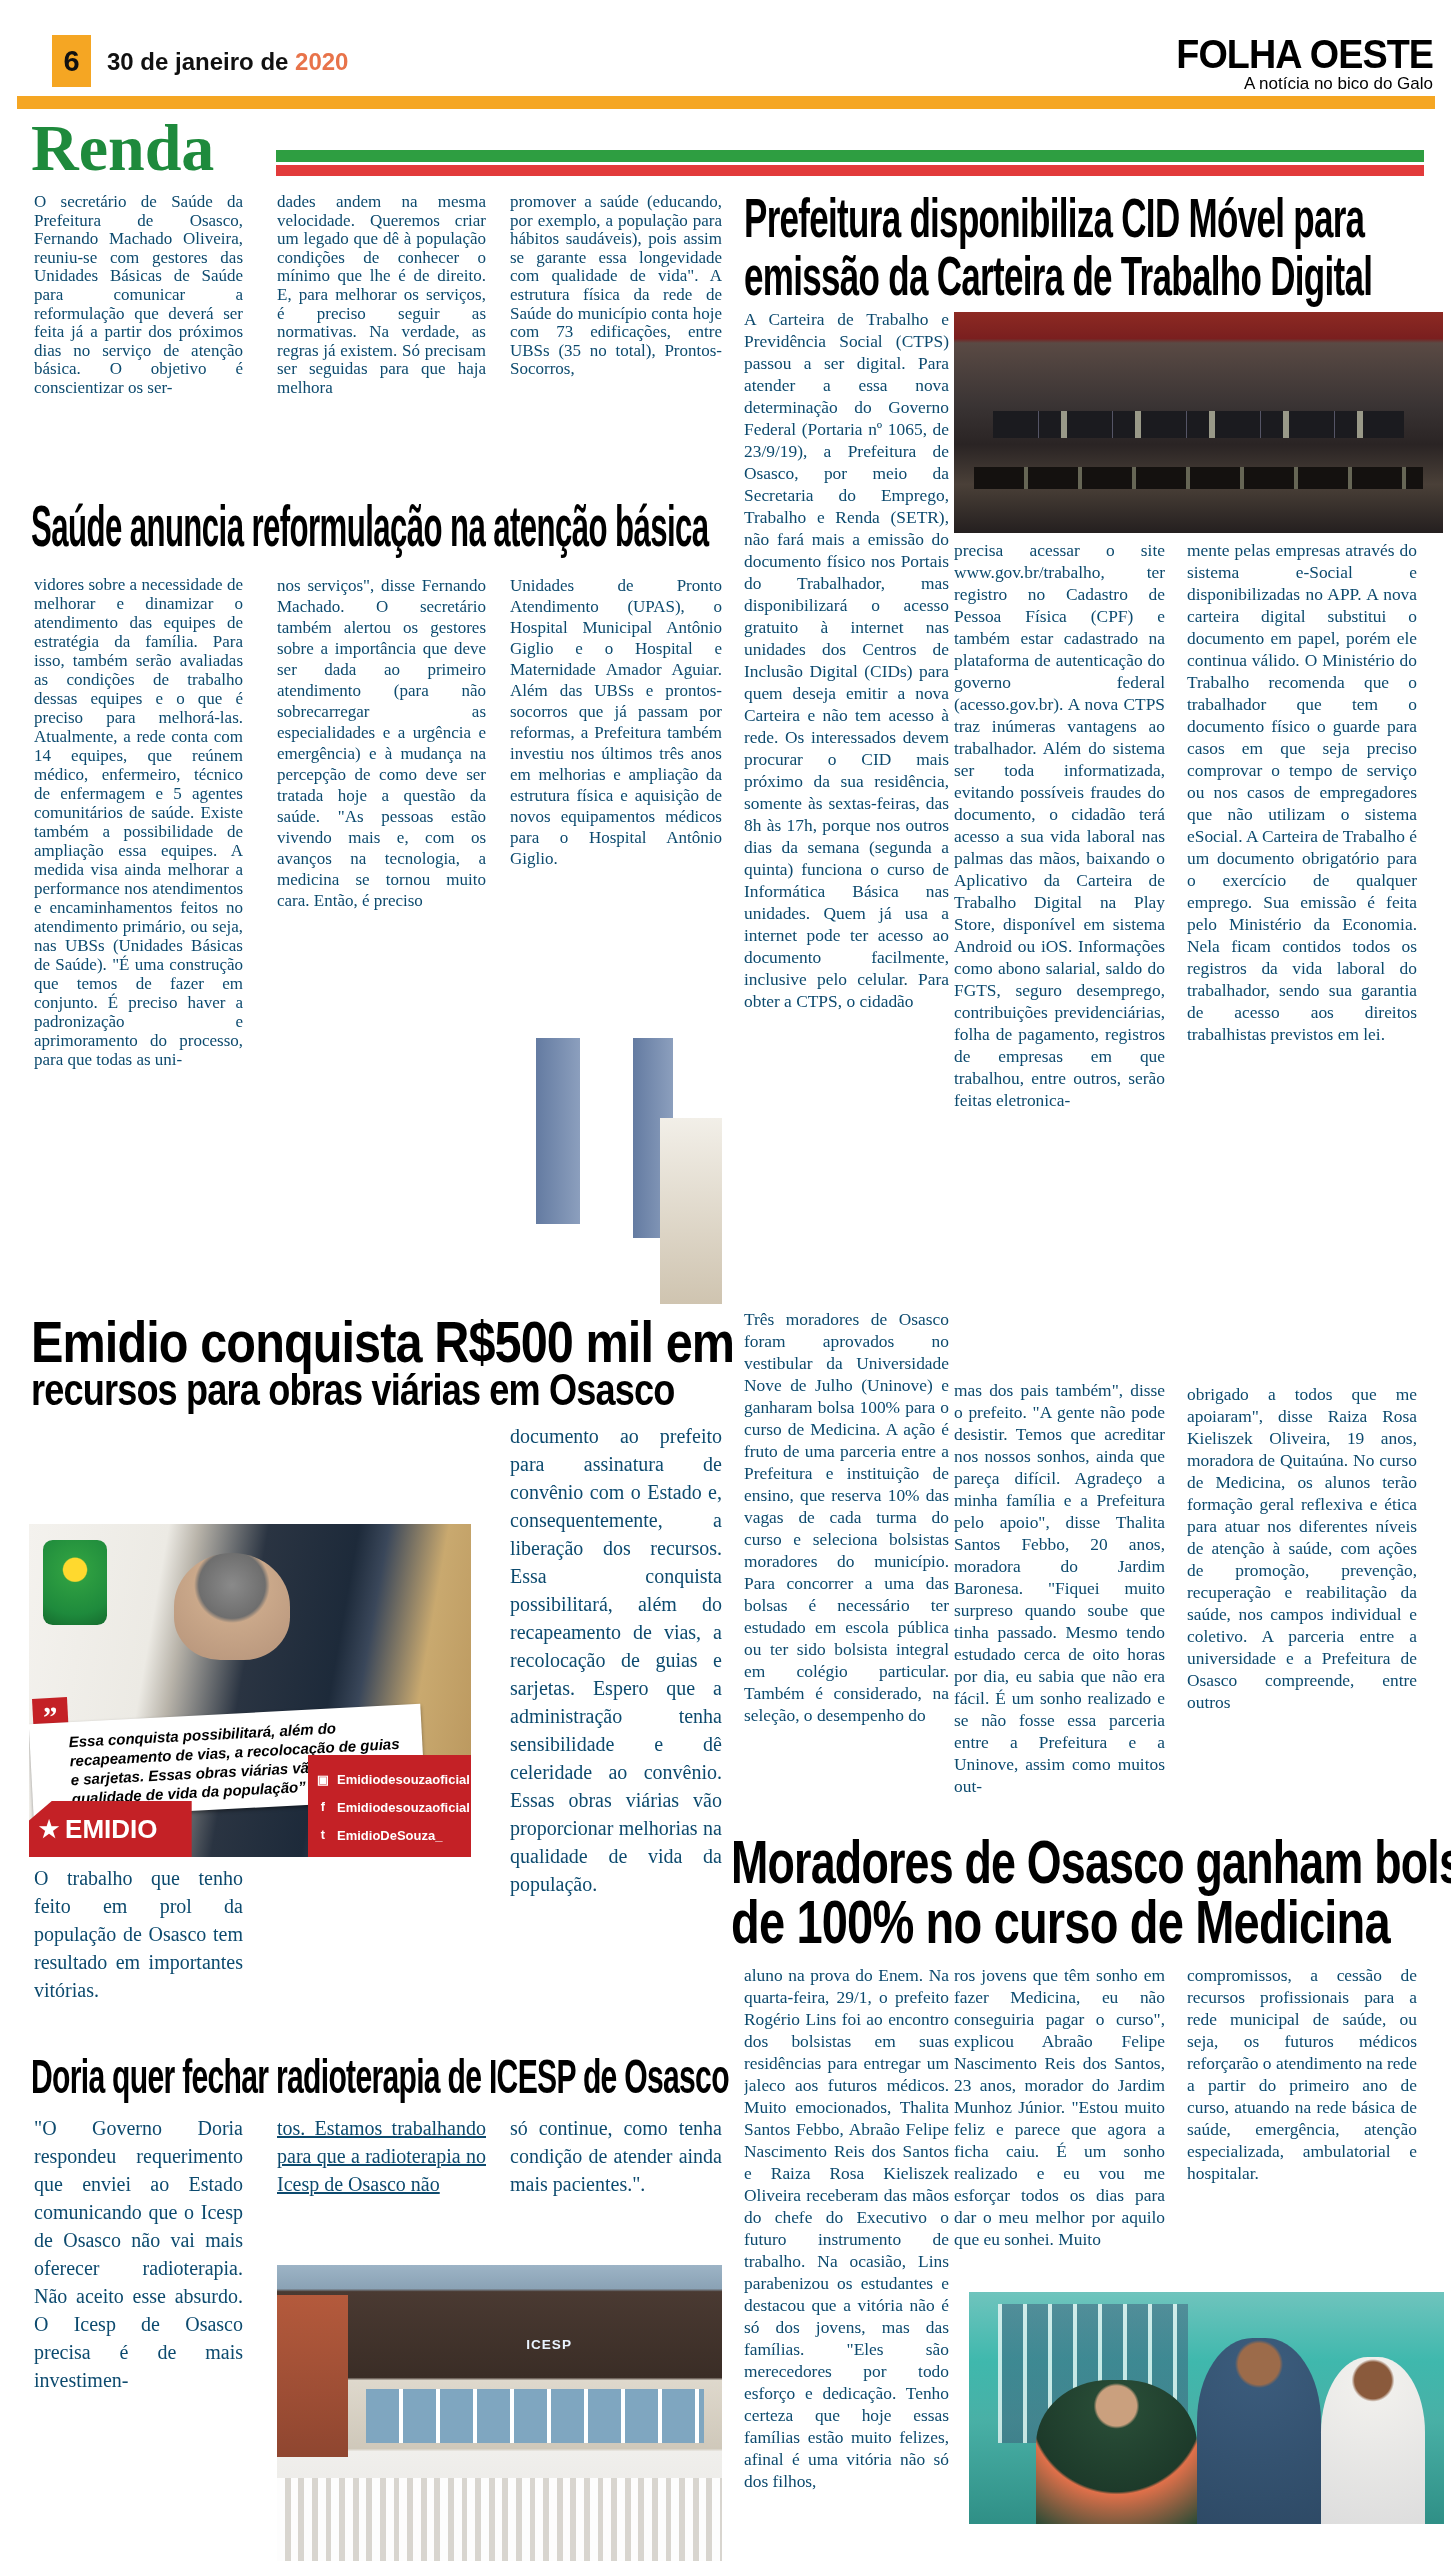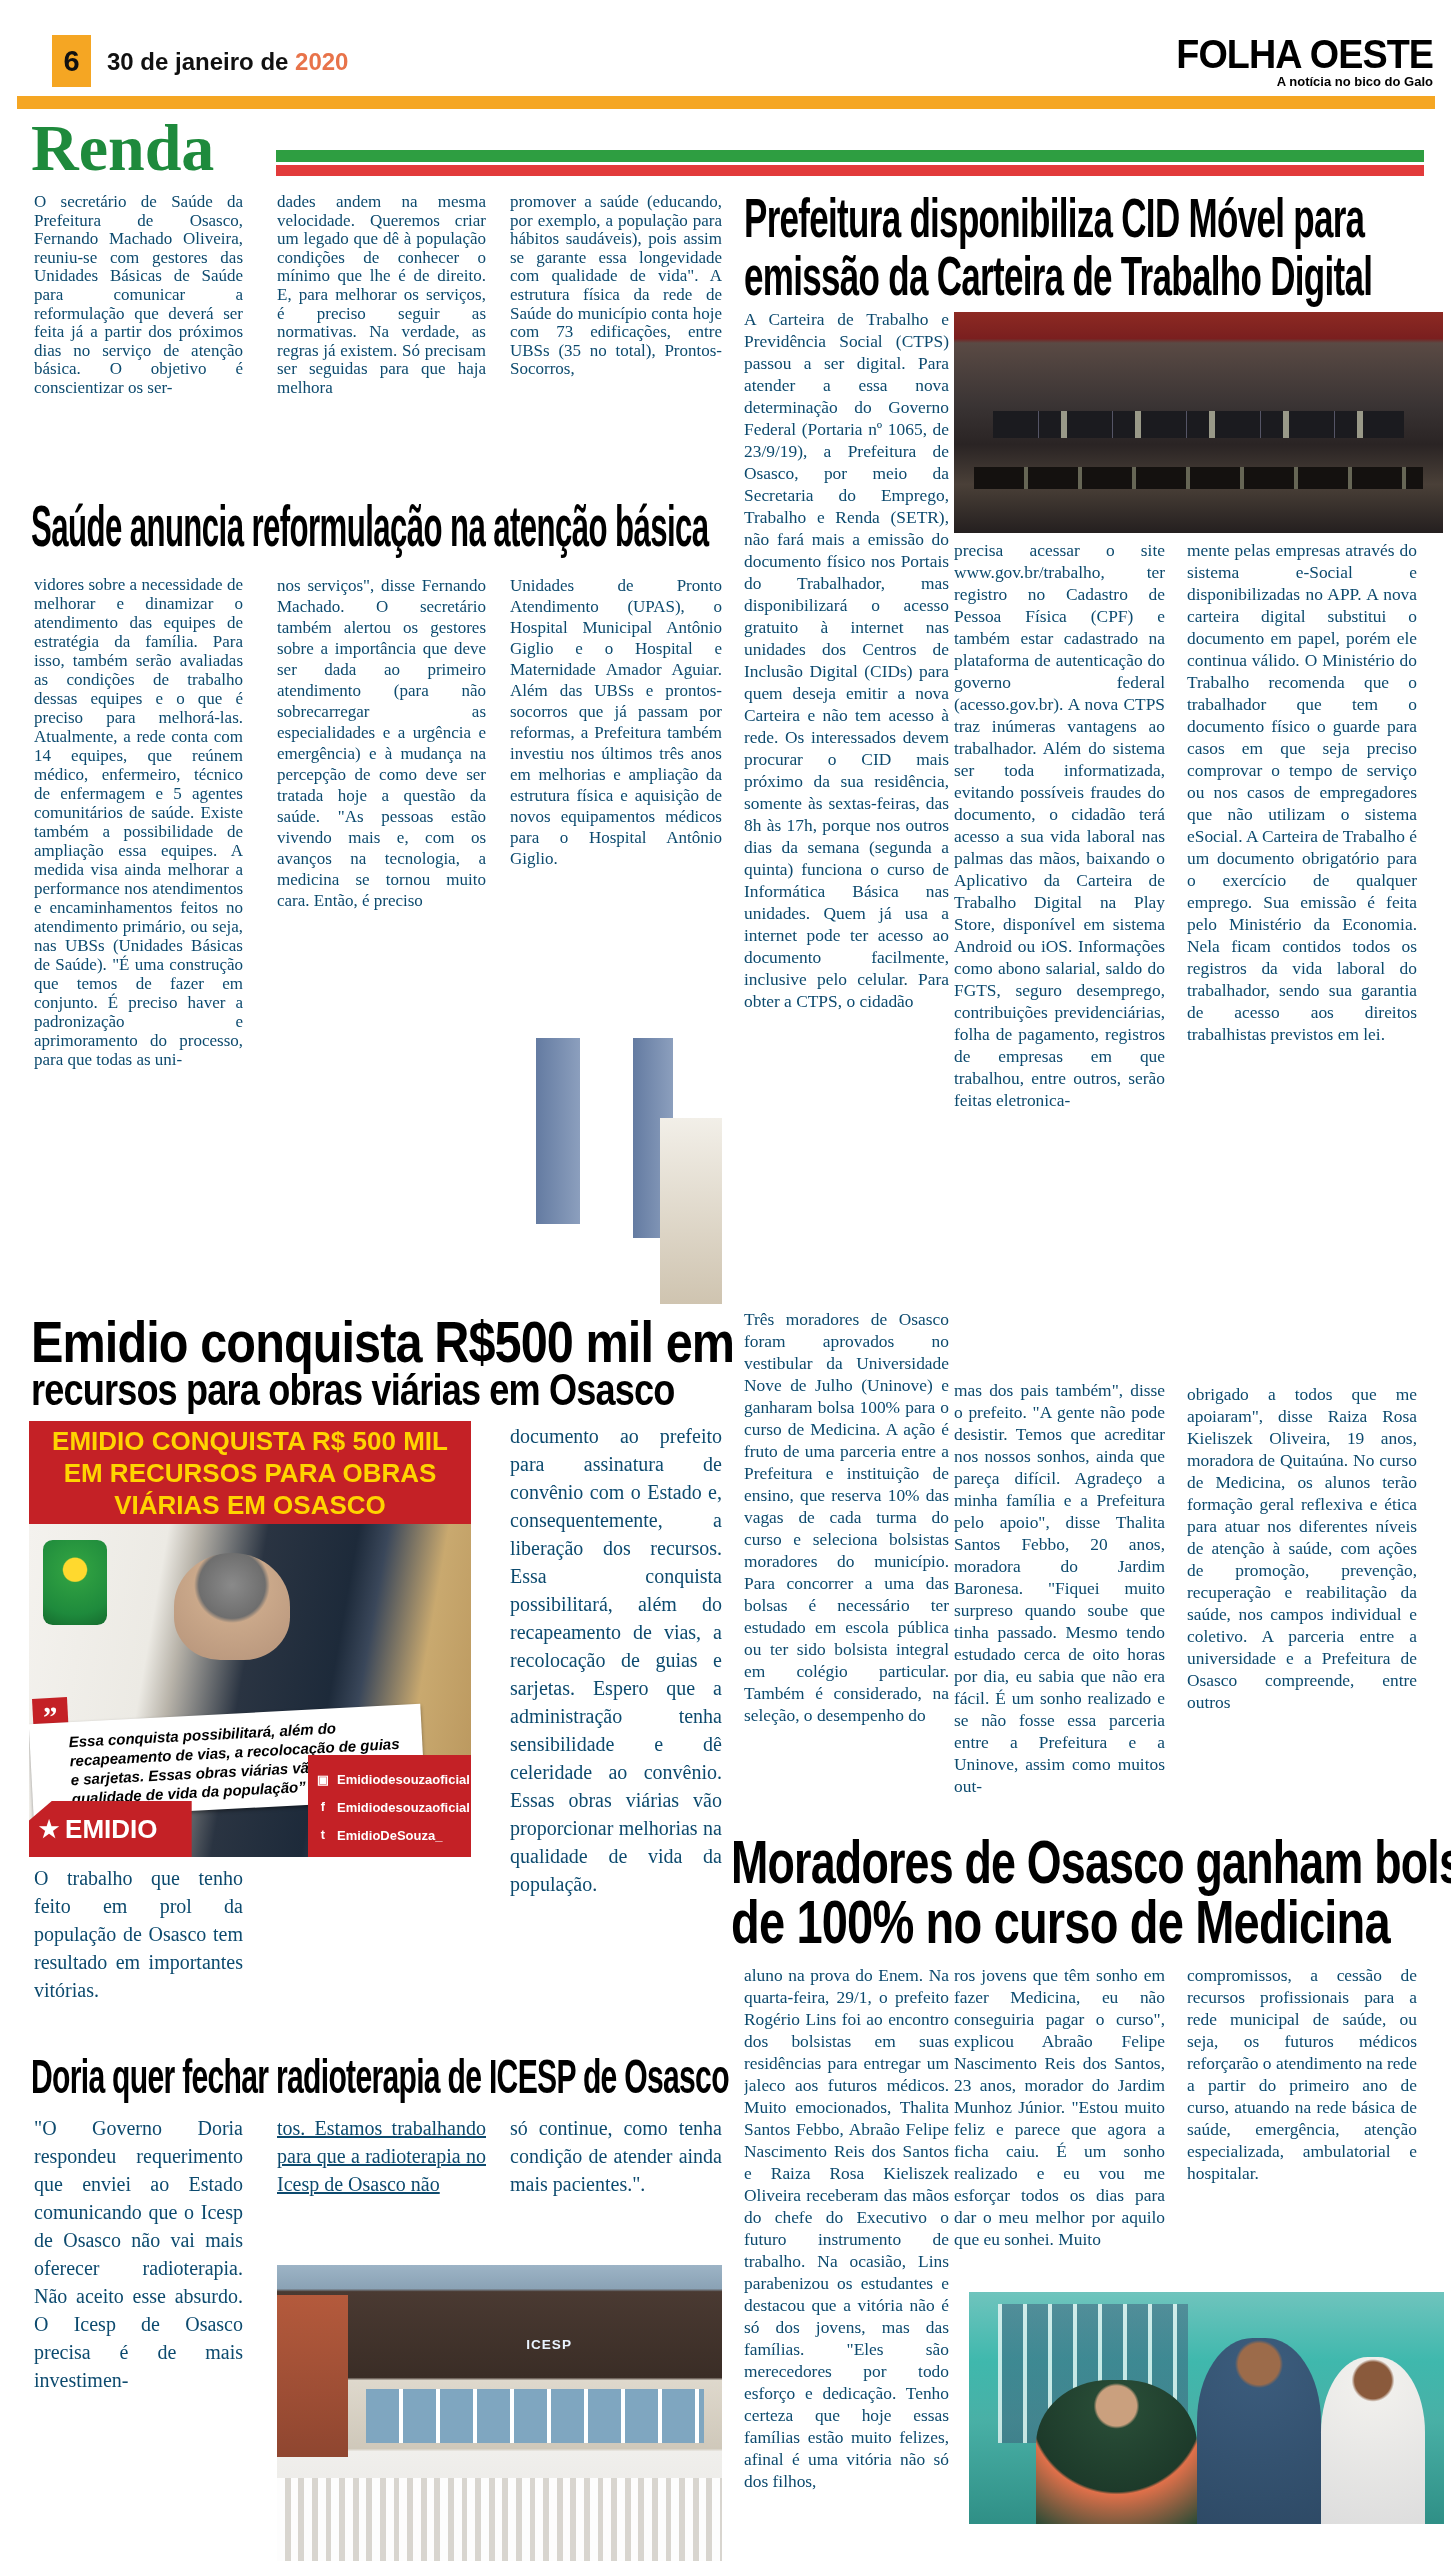--- a/index.html
+++ b/index.html
@@ -13,21 +13,21 @@
   .hl{font-family:"Liberation Sans",sans-serif;font-weight:800;color:#000;
       white-space:nowrap;transform-origin:left top;letter-spacing:-1px;}
   .bar{position:absolute;}
   
   .pagenum{background:#F5A623;color:#111;font-family:"Liberation Sans",sans-serif;
            font-weight:800;font-size:29px;display:flex;align-items:center;justify-content:center;}
   .date{font-family:"Liberation Sans",sans-serif;font-weight:700;font-size:24px;color:#111;}
   .date .yr{color:#E8734A;}
   .brand{font-family:"Liberation Sans",sans-serif;font-weight:800;font-size:41px;
          letter-spacing:-1px;color:#000;text-align:right;transform:scaleX(.92);transform-origin:right top;}
-  .tagline{font-family:"Liberation Sans",sans-serif;font-weight:700;font-size:13px;color:#000;text-align:right;}
+  .tagline{font-family:"Liberation Sans",sans-serif;font-weight:400;font-size:17px;color:#000;text-align:right;}
   .section-title{font-family:"Liberation Serif",serif;font-weight:700;font-size:66px;color:#1E8A3C;line-height:68px;}
   
   .banner{background:#C42126;display:flex;flex-direction:column;align-items:center;justify-content:center;}
   .banner div{font-family:"Liberation Sans",sans-serif;font-weight:800;font-size:26px;color:#FFD400;line-height:32px;}
   .photo{overflow:hidden;}
   .quote{background:#fff;transform:rotate(-3deg);padding:9.7px 13.6px 9.7px 39px;
          font-family:"Liberation Sans",sans-serif;font-weight:700;font-style:italic;
          font-size:15px;line-height:19px;color:#000;box-shadow:0 1.9px 3.9px rgba(0,0,0,.4);}
   .quote-ic{background:#C42126;color:#fff;font-family:"Liberation Serif",serif;font-weight:700;
             font-size:29px;display:flex;align-items:center;justify-content:center;transform:rotate(-3deg);}
@@ -73,25 +73,20 @@
 .               radial-gradient(ellipse 58px 77px at 92% 60%, #e8e2d6 0%, rgba(232,226,214,0) 70%),
                linear-gradient(180deg,#c9d2dc 0%,#d8dee6 18%,#b8c4d2 30%,#8a7f72 55%,#5d4f44 75%,#3c332c 100%);">
     <div class="abs" style="left:58%;top:0;width:10%;height:70%;background:linear-gradient(90deg,#3d5a8a,#6f87ad);opacity:.8;"></div>
     <div class="abs" style="left:80%;top:0;width:9%;height:75%;background:linear-gradient(90deg,#3d5a8a,#6f87ad);opacity:.8;"></div>
     <div class="abs" style="left:86%;top:30%;width:14%;height:70%;background:linear-gradient(180deg,#f2efe8,#cfc4b0);"></div>
   </div>
 
   <div class="abs hl" style="left:31px;top:1310px;font-size:54px;transform:scaleX(.90) scaleY(1.05);">Emidio conquista R$500 mil em</div>
   <div class="abs hl" style="left:31px;top:1364px;font-size:43px;transform:scaleX(.84) scaleY(1.05);">recursos para obras viárias em Osasco</div>
 
-  <div class="abs banner" style="left:29px;top:1421px;width:442px;height:103px;">
-    <div>EMIDIO CONQUISTA R$ 500 MIL</div>
-    <div>EM RECURSOS PARA OBRAS</div>
-    <div>VIÁRIAS EM OSASCO</div>
-  </div>
 
   <div class="abs photo" style="left:29px;top:1524px;width:442px;height:333px;
               background:
                linear-gradient(100deg,#f4f2ee 0%,#eceae4 28%,#b9b4aa 34%,#2a3442 48%,#1d2a3a 66%,#3a475a 72%,#c9a96f 84%,#b8955c 100%);">
     <div class="abs" style="left:13.6px;top:15.5px;width:64px;height:85px;border-radius:9.7px;
                 background:radial-gradient(circle at 50% 35%,#ffd92e 0%,#ffd92e 18%,#2e9e41 20%,#1e8a3c 70%,#156b2e 100%);"></div>
     <div class="abs" style="left:145px;top:29px;width:116px;height:107px;border-radius:50% 50% 40% 40%;
                 background:radial-gradient(circle at 50% 30%,#8a8a8a 0%,#6e6e6e 35%,#caa88a 40%,#b5937a 100%);"></div>
     <div class="abs quote-ic" style="left:3.9px;top:174px;width:35px;height:39px;">”</div>
     <div class="abs quote" style="left:1.9px;top:190px;width:339px;">Essa conquista possibilitará, além do recapeamento de vias, a recolocação de guias e sarjetas. Essas obras viárias vão melhorar a qualidade de vida da população”</div>

